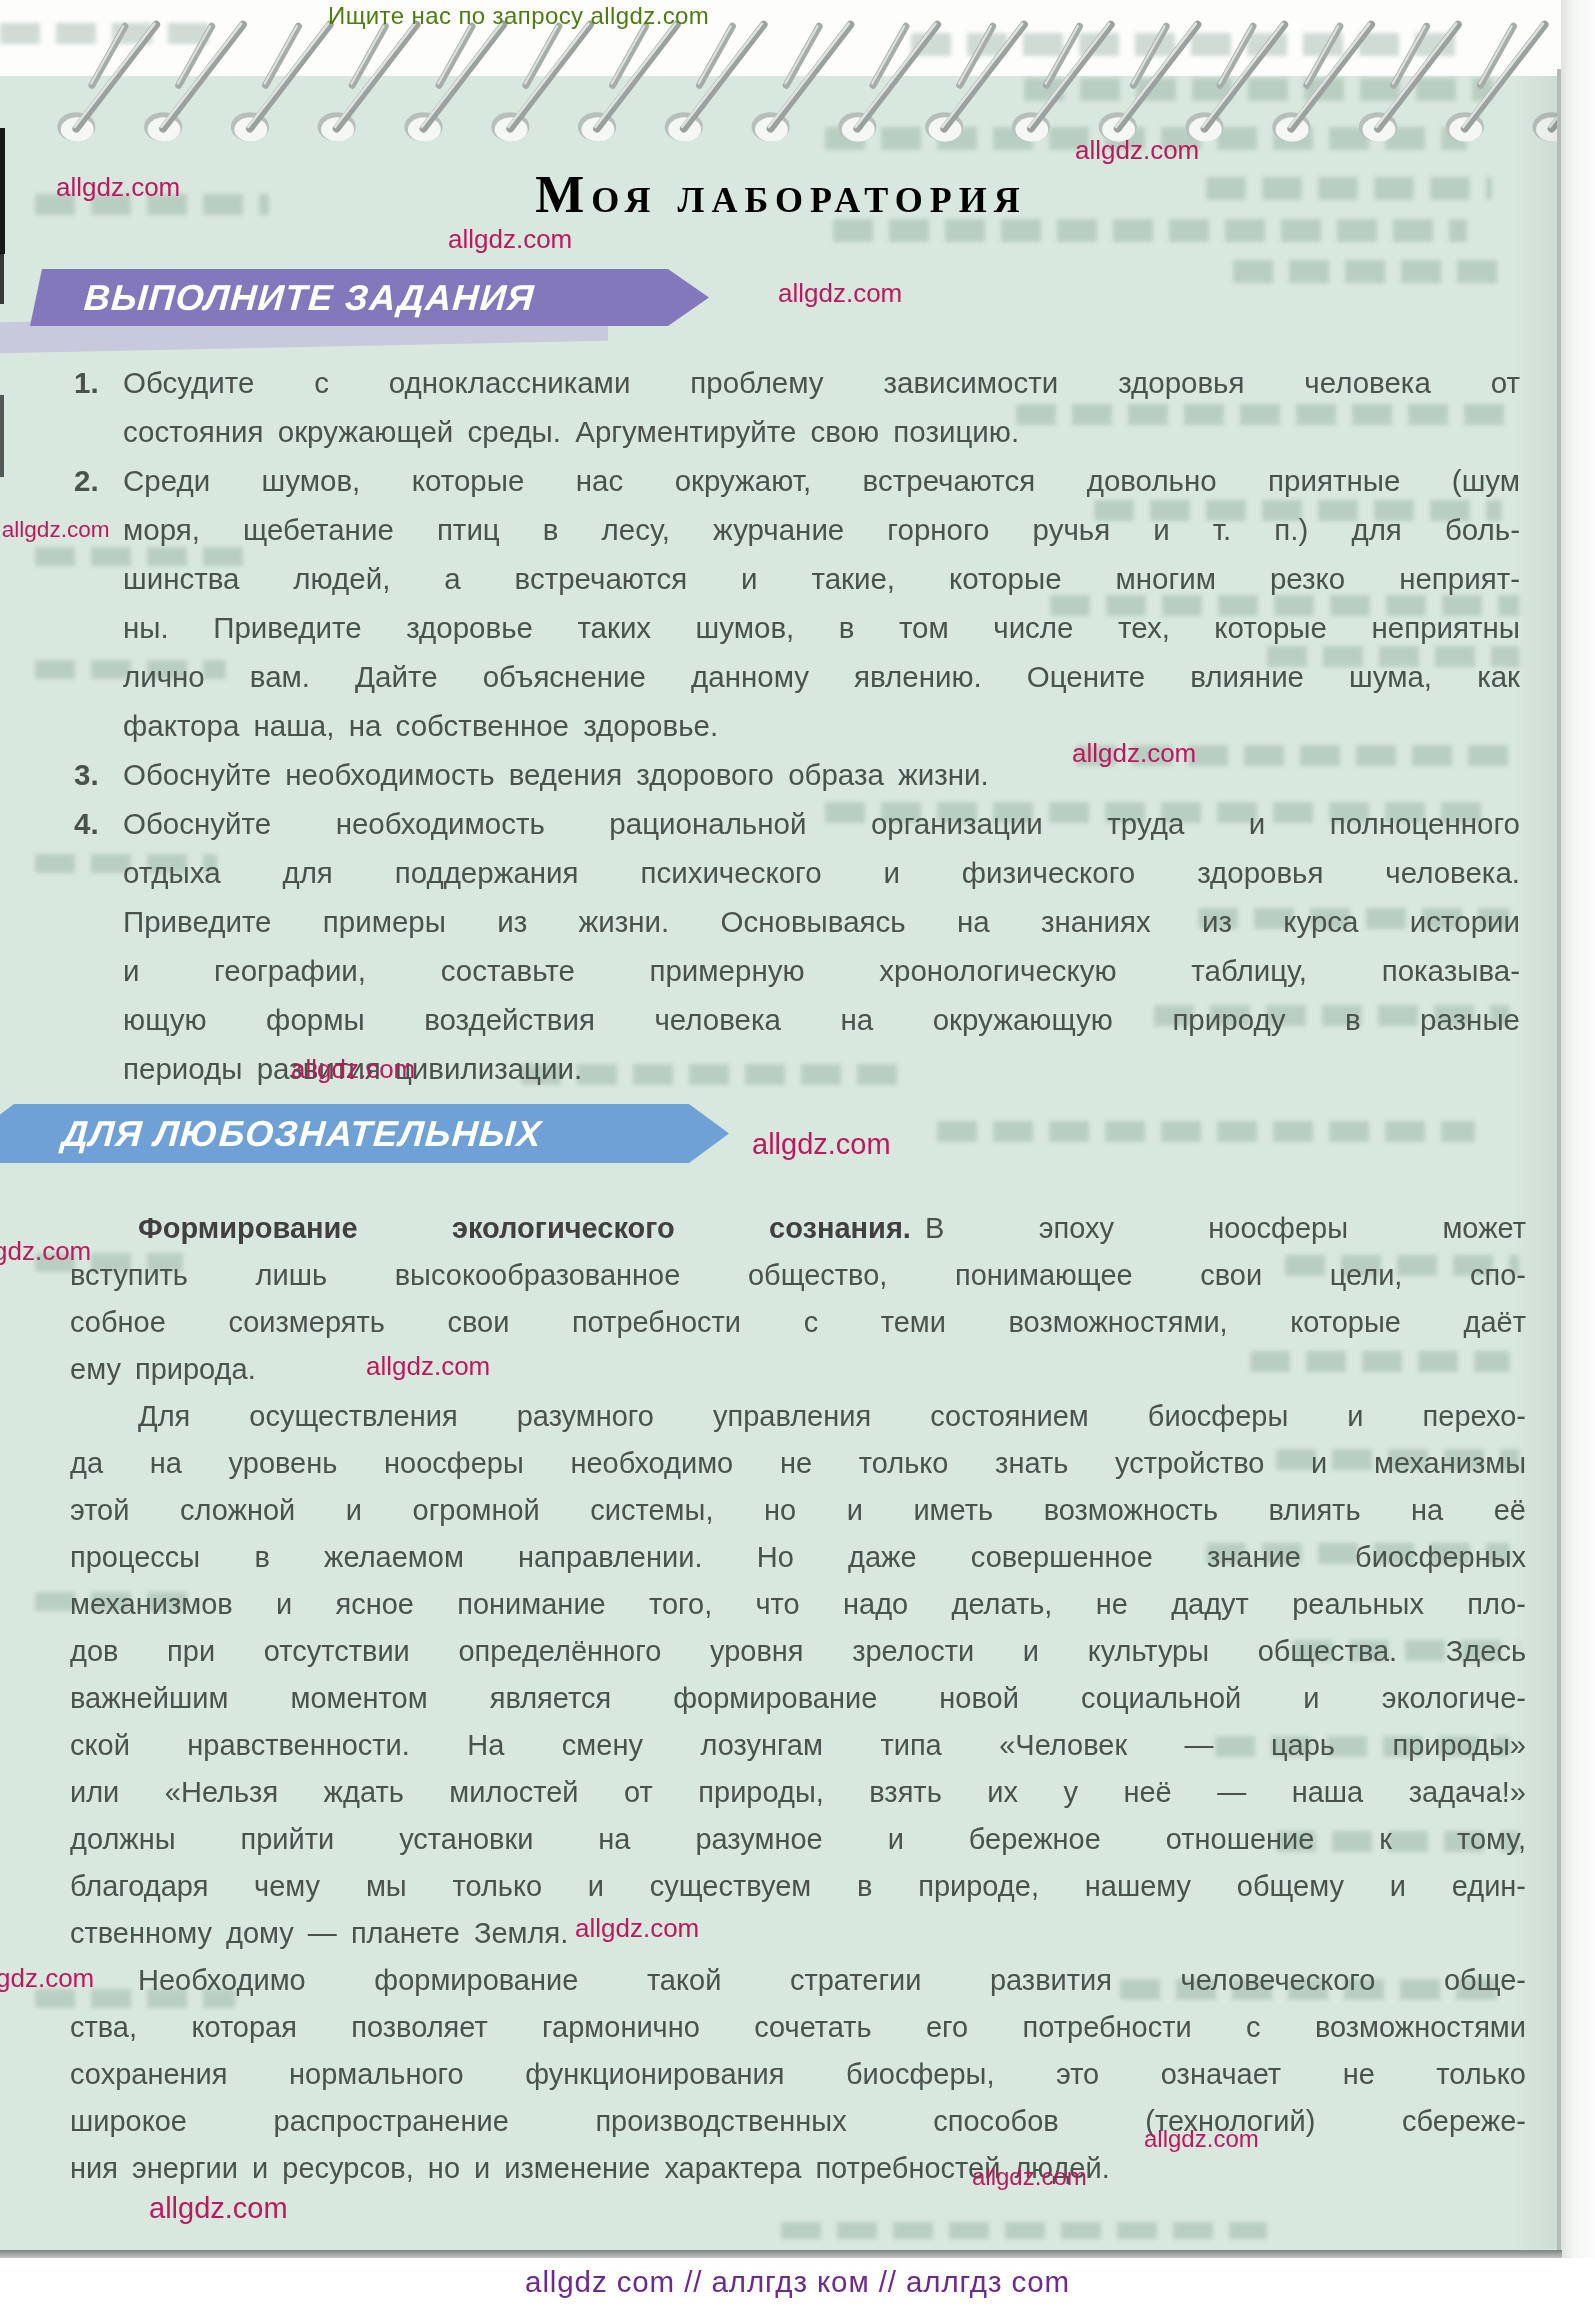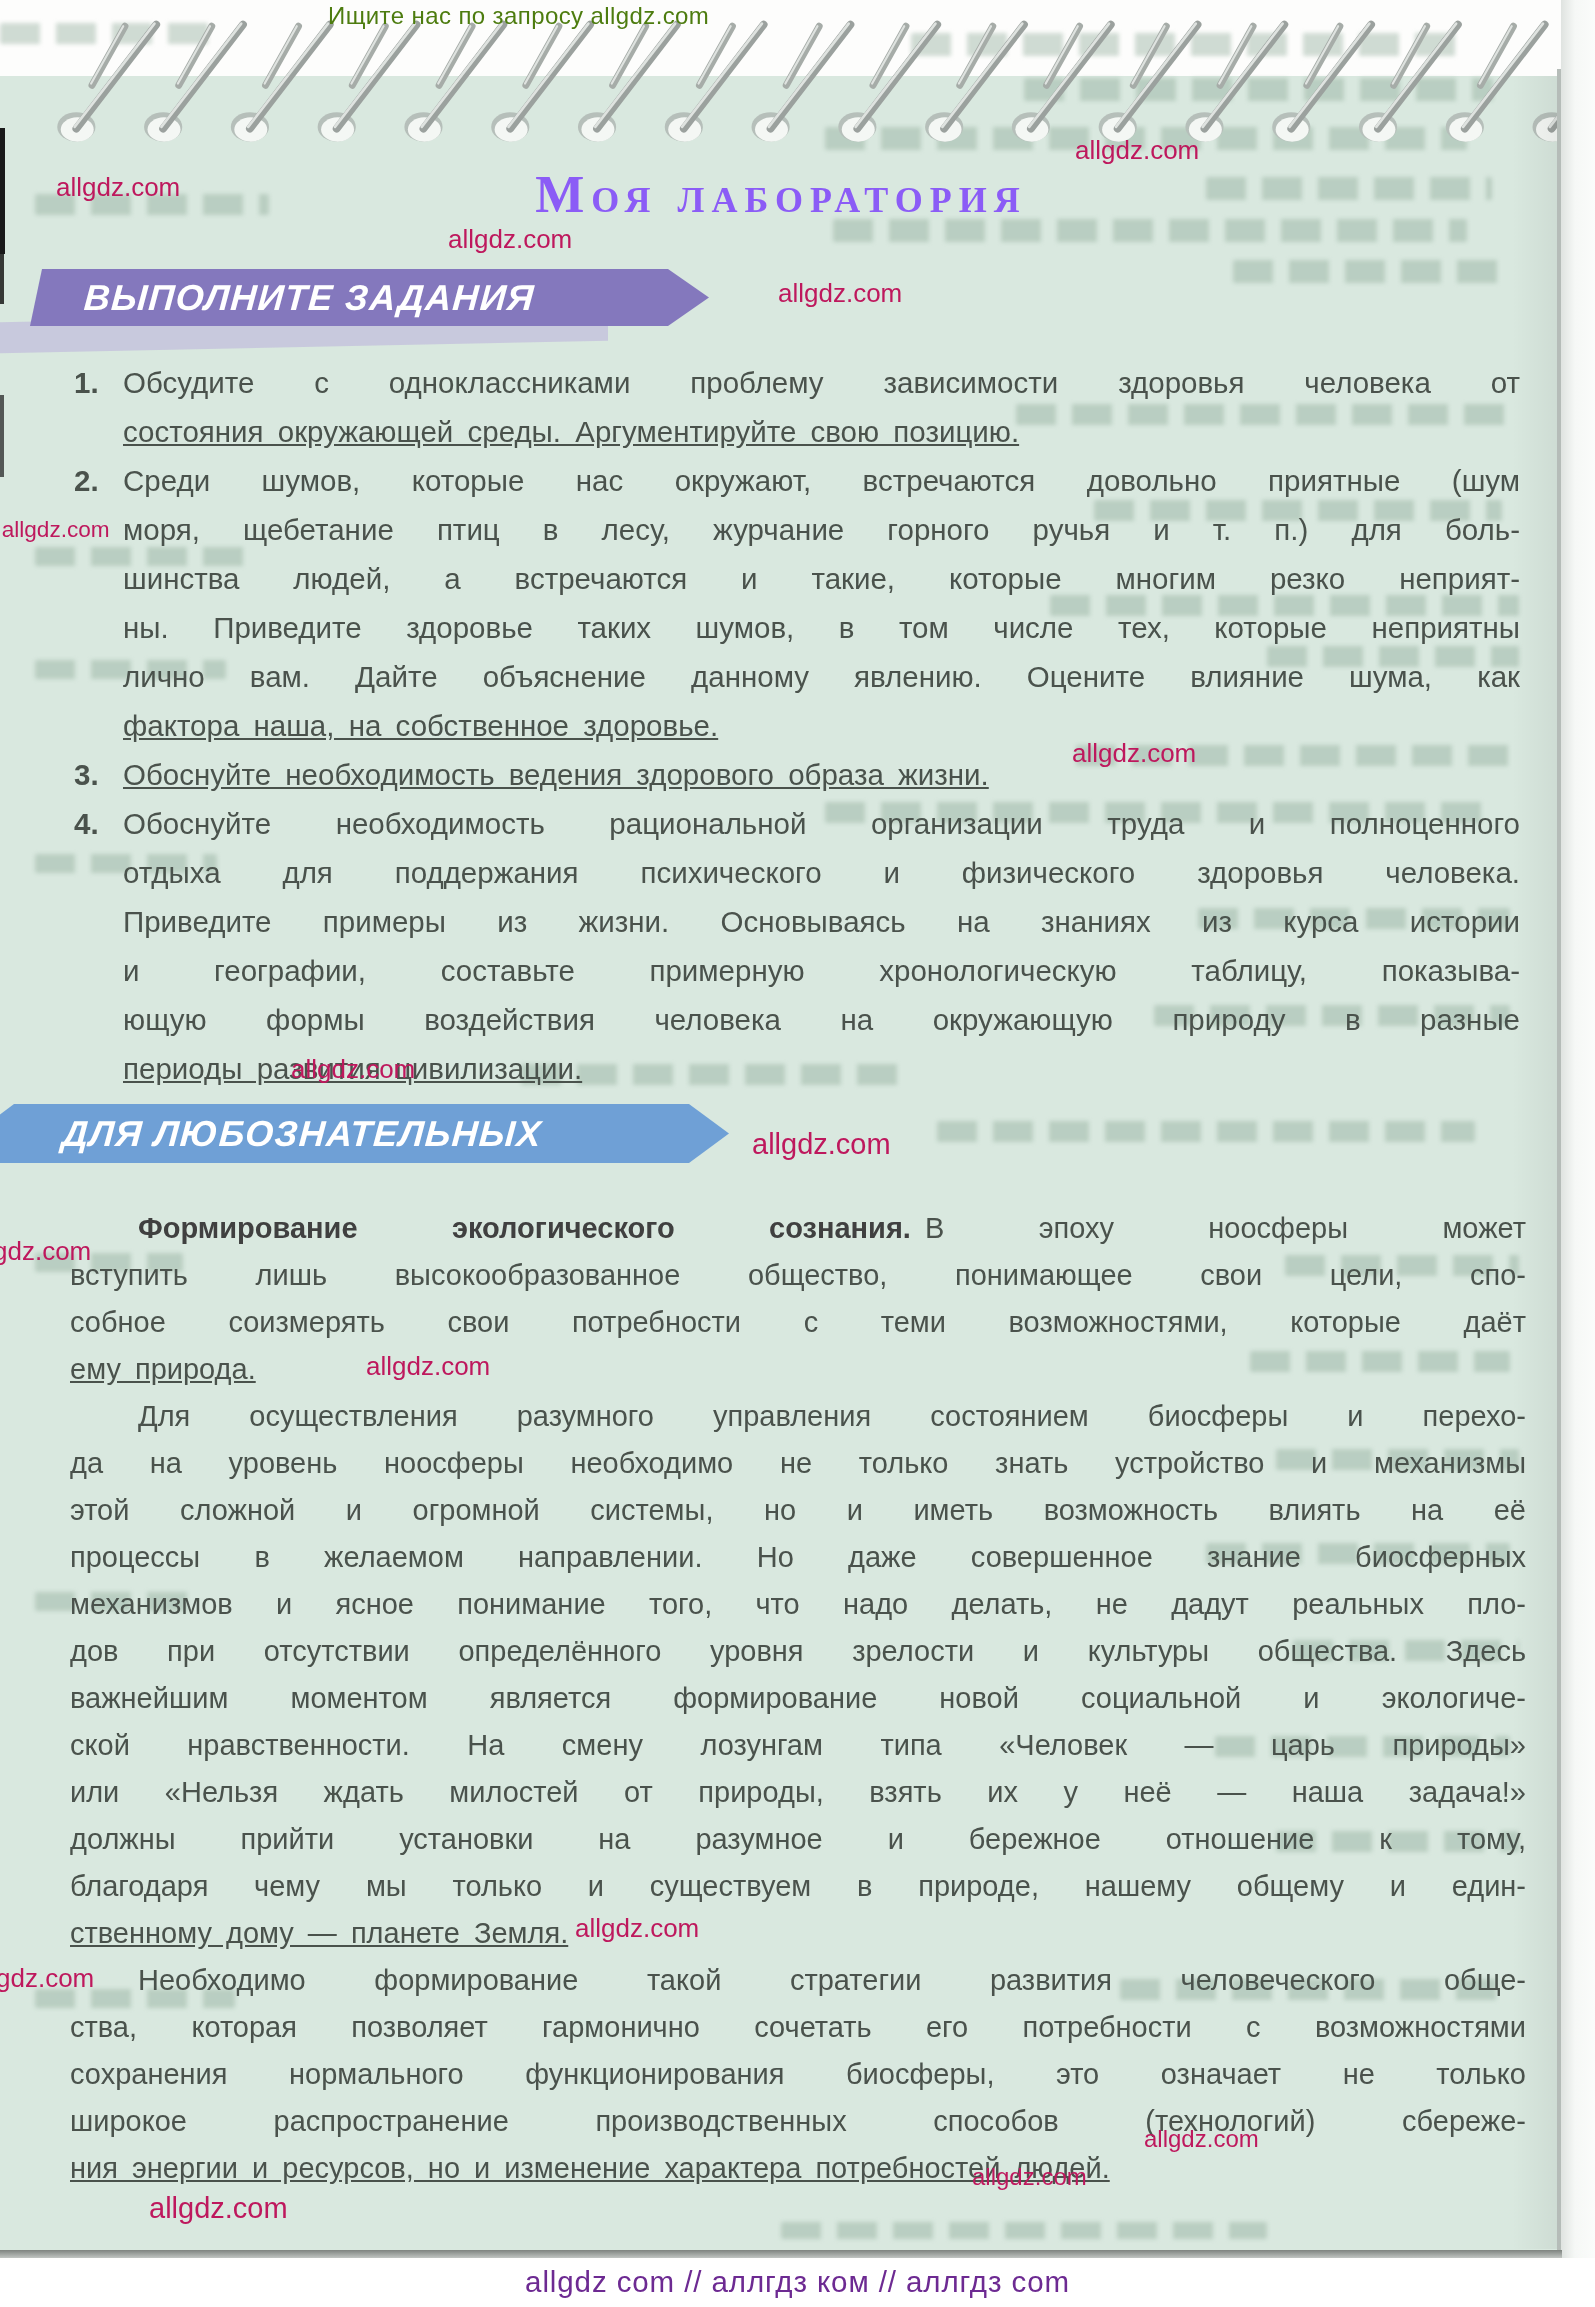--- a/index.html
+++ b/index.html
@@ -19,37 +19,37 @@
   .ghost{position:absolute;border-radius:2.6px;filter:blur(2.2px);
          background:repeating-linear-gradient(90deg,rgba(139,168,150,.40) 0 40px,rgba(139,168,150,0) 40px 56px);}
 
   .promo{position:absolute;left:328px;top:1.7px;font-size:24px;color:#4d7c0f;
          letter-spacing:0.4px;white-space:nowrap;}
   .footer{position:absolute;left:0;top:2265px;width:1595px;text-align:center;
           font-size:29.5px;color:#6d2a92;letter-spacing:0.9px;}
 
   .title{position:absolute;left:0;top:165px;width:1562px;text-align:center;
          font-family:"Liberation Serif",serif;font-variant:small-caps;font-weight:700;
-         font-size:52px;letter-spacing:7px;color:#8b5cf6;}
+         font-size:52px;letter-spacing:7px;color:#000000;}
 
   .banner{position:absolute;display:flex;align-items:center;}
   .banner>span{font-size:36px;font-style:italic;font-weight:700;color:#ffffff;
          letter-spacing:1.3px;white-space:nowrap;transform:skewX(-4deg);}
   .banner-tasks{left:30px;top:269px;width:679px;height:57px;background:#8478bd;
          clip-path:polygon(12px 0,638px 0,679px 50%,638px 100%,0 100%);padding-left:54px;box-sizing:border-box;}
   .banner-tasks-echo{position:absolute;left:0;top:316px;width:608px;height:31px;background:#b9aeda;
          opacity:.55;transform:skewY(-1.2deg);}
   .banner-curious{left:0;top:1104px;width:729px;height:59px;background:#6fa0d6;
          clip-path:polygon(0 10.4px,14px 0,689px 0,729px 50%,689px 100%,0 100%);padding-left:62px;box-sizing:border-box;}
 
   .tasks{position:absolute;left:123px;top:358px;width:1397px;color:#4a524c;font-size:29.5px;}
   .task{position:relative;}
   .task .num{position:absolute;left:-49px;top:0;height:49px;line-height:49px;font-weight:700;}
   .tline{height:49px;line-height:49px;text-align:justify;text-align-last:justify;white-space:nowrap;}
-  .tline.last{text-align-last:left;word-spacing:6px;text-decoration:underline;}
+  .tline.last{text-align-last:left;word-spacing:6px;}
 
   .curious{position:absolute;left:70px;top:1205px;width:1456px;color:#4a524c;font-size:29px;}
   .curious .tline{height:47px;line-height:47px;}
   .tline.indent{padding-left:68px;}
   .lead{font-weight:700;color:#404040;margin-right:14px;}
 
   .wm{position:absolute;color:#be185d;white-space:nowrap;font-family:"Liberation Sans",sans-serif;}
   .spirals{position:absolute;left:0;top:0;}
 </style>
 </head>

